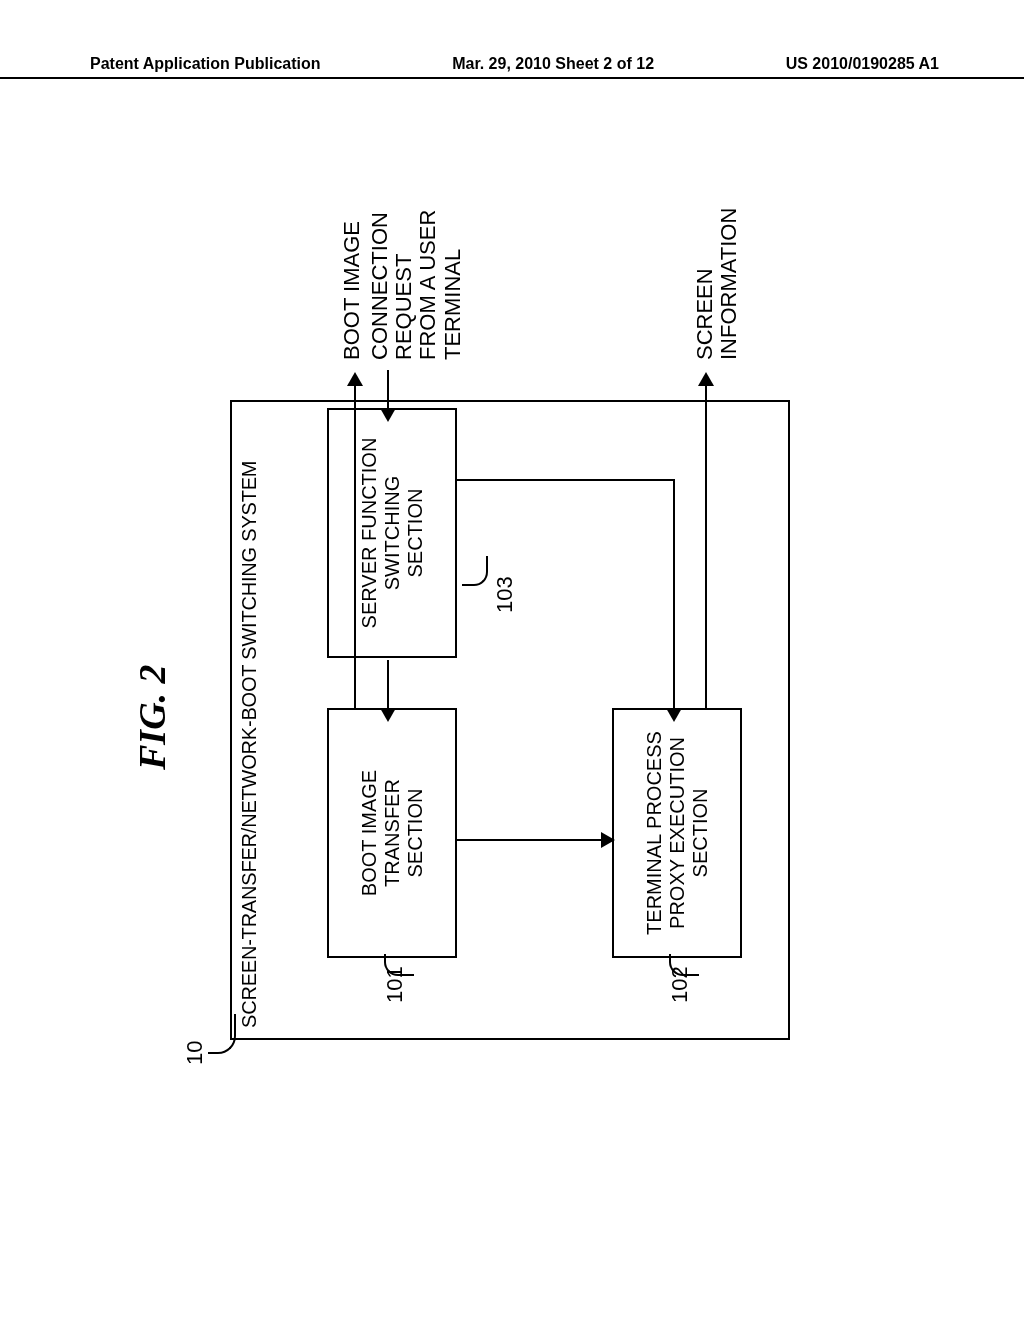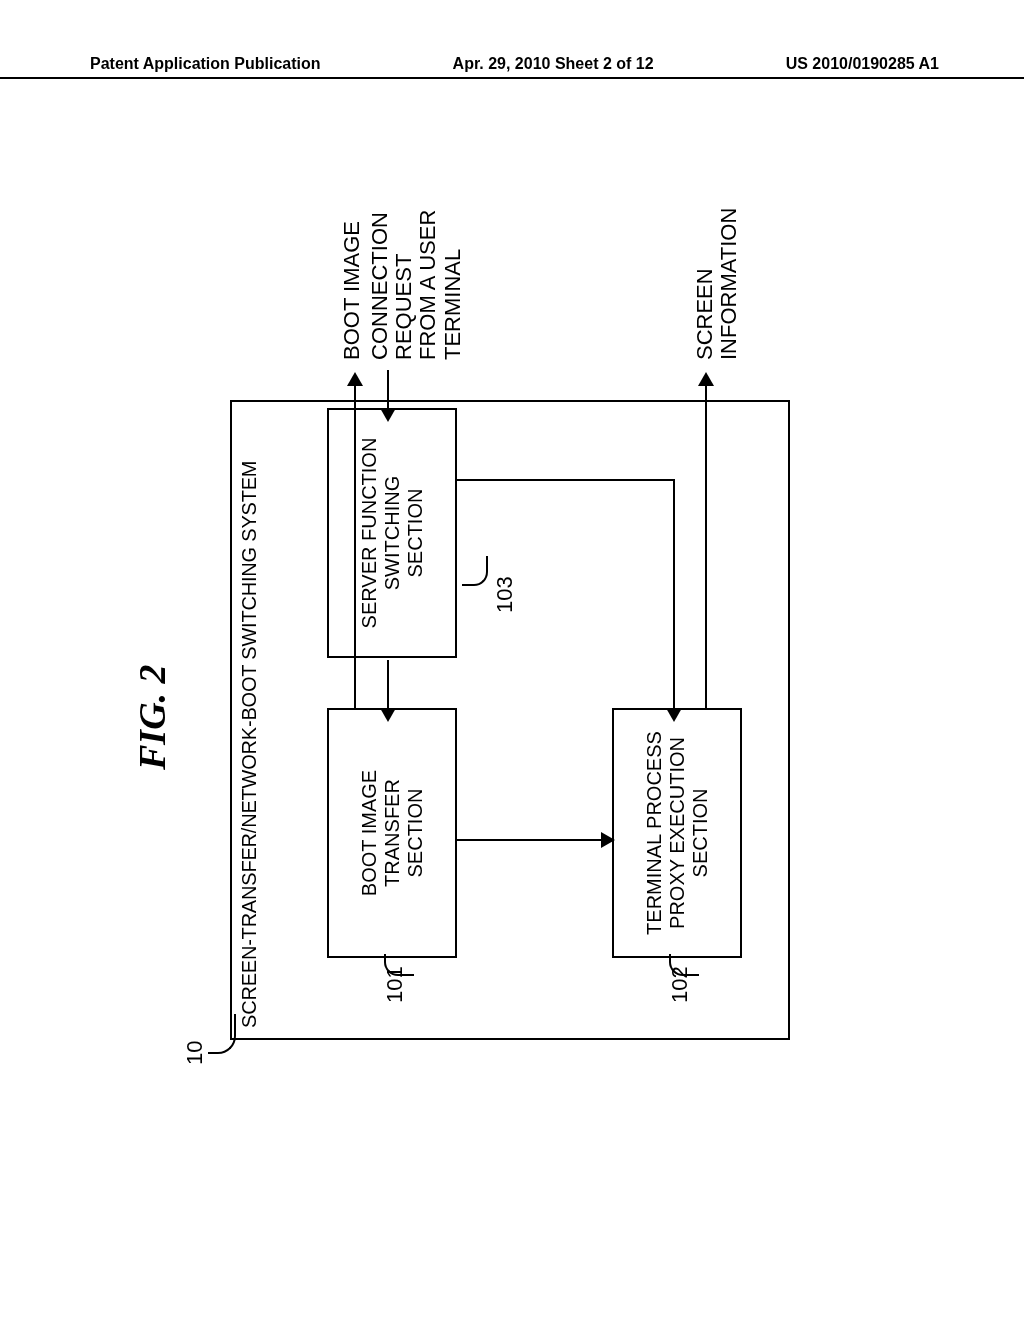--- a/index.html
+++ b/index.html
@@ -167,21 +167,21 @@
   .L-conn   { top: 248px; left: 880px; width: 230px; }
   .L-screen { top: 573px; left: 880px; }
 
   .narrow { font-family: Arial, sans-serif; letter-spacing: -0.2px; }
 </style>
 </head>
 <body>
 
 <div class="header">
   <span>Patent Application Publication</span>
-  <span class="center">Apr. 29, 2010  Sheet 2 of 12</span>
+  <span class="center">Mar. 29, 2010  Sheet 2 of 12</span>
   <span>US 2010/0190285 A1</span>
 </div>
 
 <div class="figure-area">
   <div class="rotwrap">
 
     <div class="fig-label">FIG. 2</div>
 
     <div class="lead-10">10</div>
     <div class="curve-10"></div>

